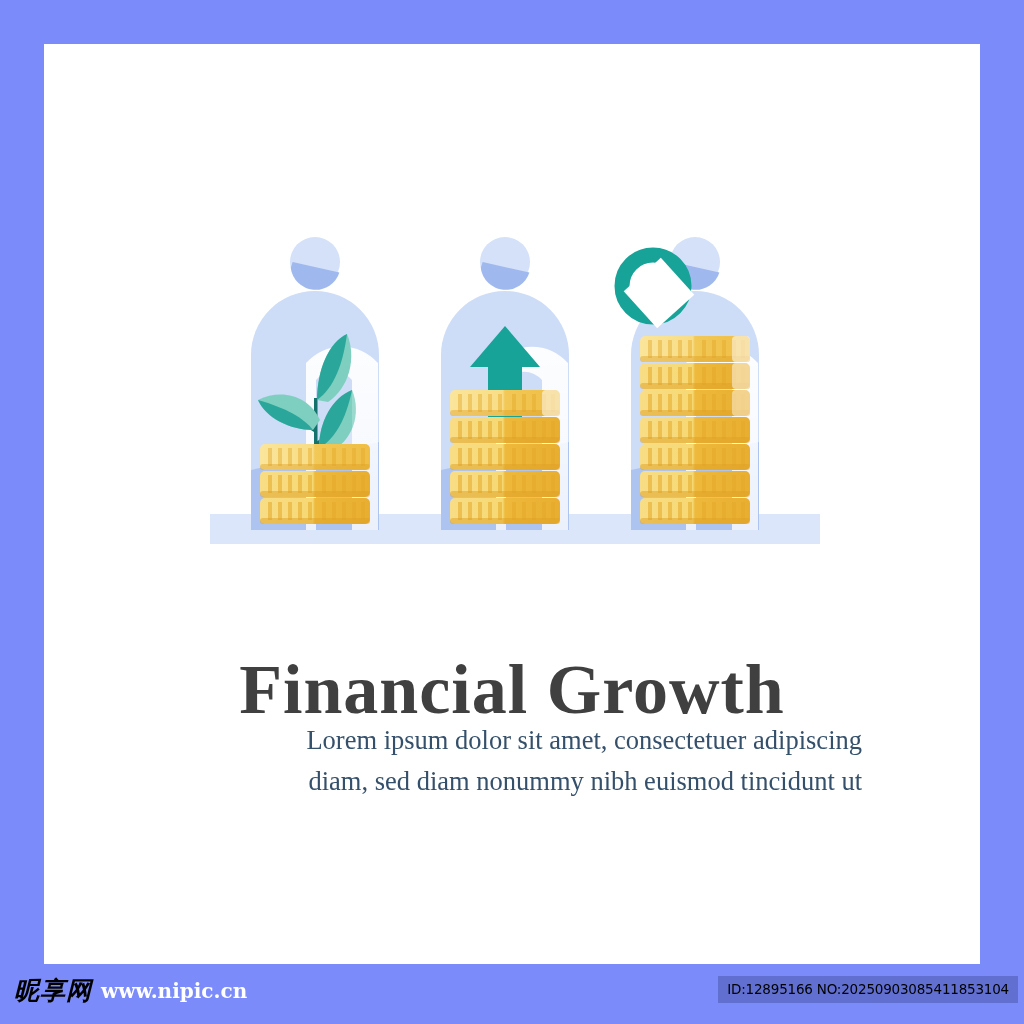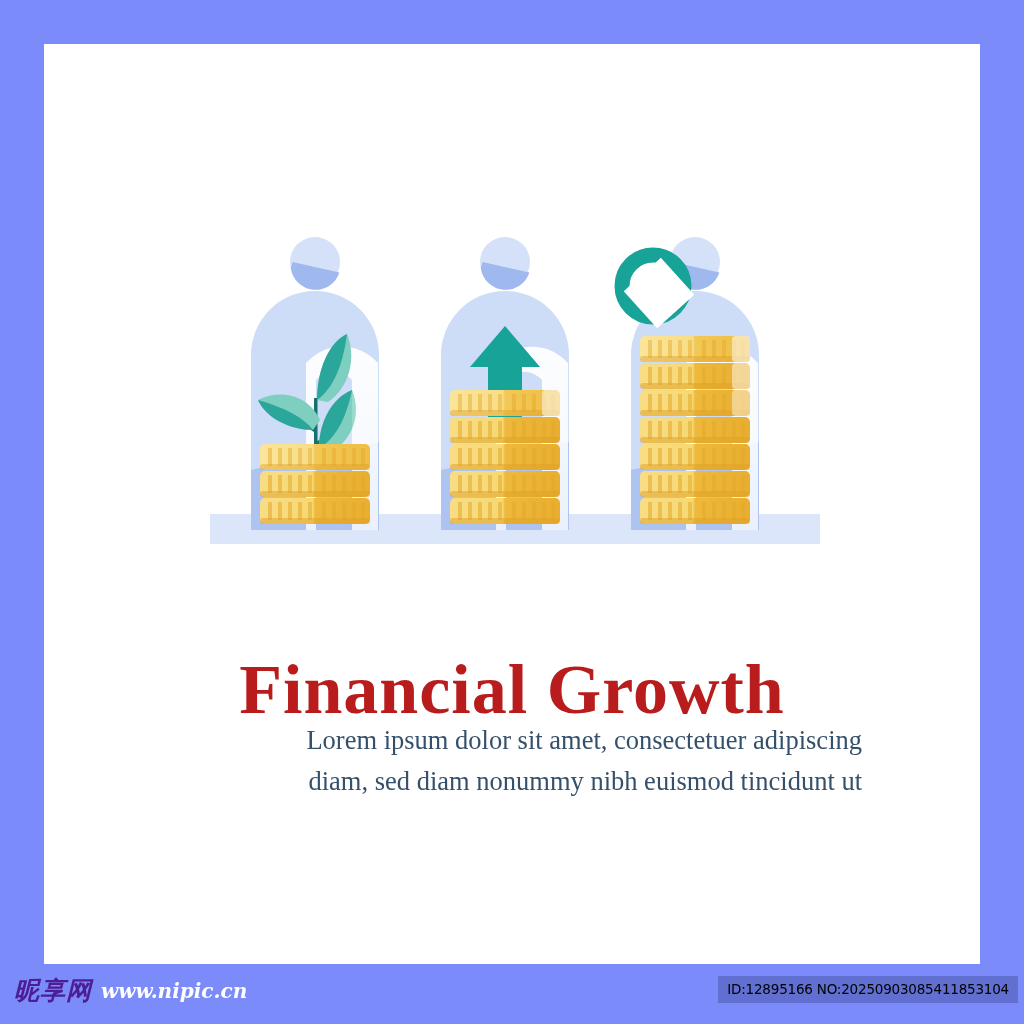--- a/index.html
+++ b/index.html
@@ -47,21 +47,21 @@
   #title {
     position: absolute;
     left: 0;
     top: 570px;
     width: 936px;
     text-align: center;
     font-family: "Liberation Serif", "DejaVu Serif", serif;
     font-weight: bold;
     font-size: 70px;
     letter-spacing: 1px;
-    color: #b91c1c;
+    color: #404040;
     line-height: 1.05;
     margin-top: 39px;
   }
   #subtitle {
     position: absolute;
     left: 118px;
     top: 676px;
     width: 700px;
     text-align: right;
     font-family: "Liberation Serif", "DejaVu Serif", serif;
@@ -84,27 +84,26 @@
     top: 14px;
     display: flex;
     align-items: center;
     gap: 9px;
   }
   #brand-cn {
     font-family: "DejaVu Sans", sans-serif;
     font-size: 25px;
     font-weight: bold;
     font-style: italic;
-    color: #4c1d95;
+    color: #000000;
     letter-spacing: 1px;
     line-height: 1;
   }
   #brand-url {
     font-family: "DejaVu Serif", serif;
-    font-style: italic;
     font-weight: bold;
     font-size: 20px;
     color: #ffffff;
     line-height: 1;
   }
   #idbadge {
     position: absolute;
     right: 6px;
     top: 12px;
     background: rgba(60, 72, 150, 0.42);

